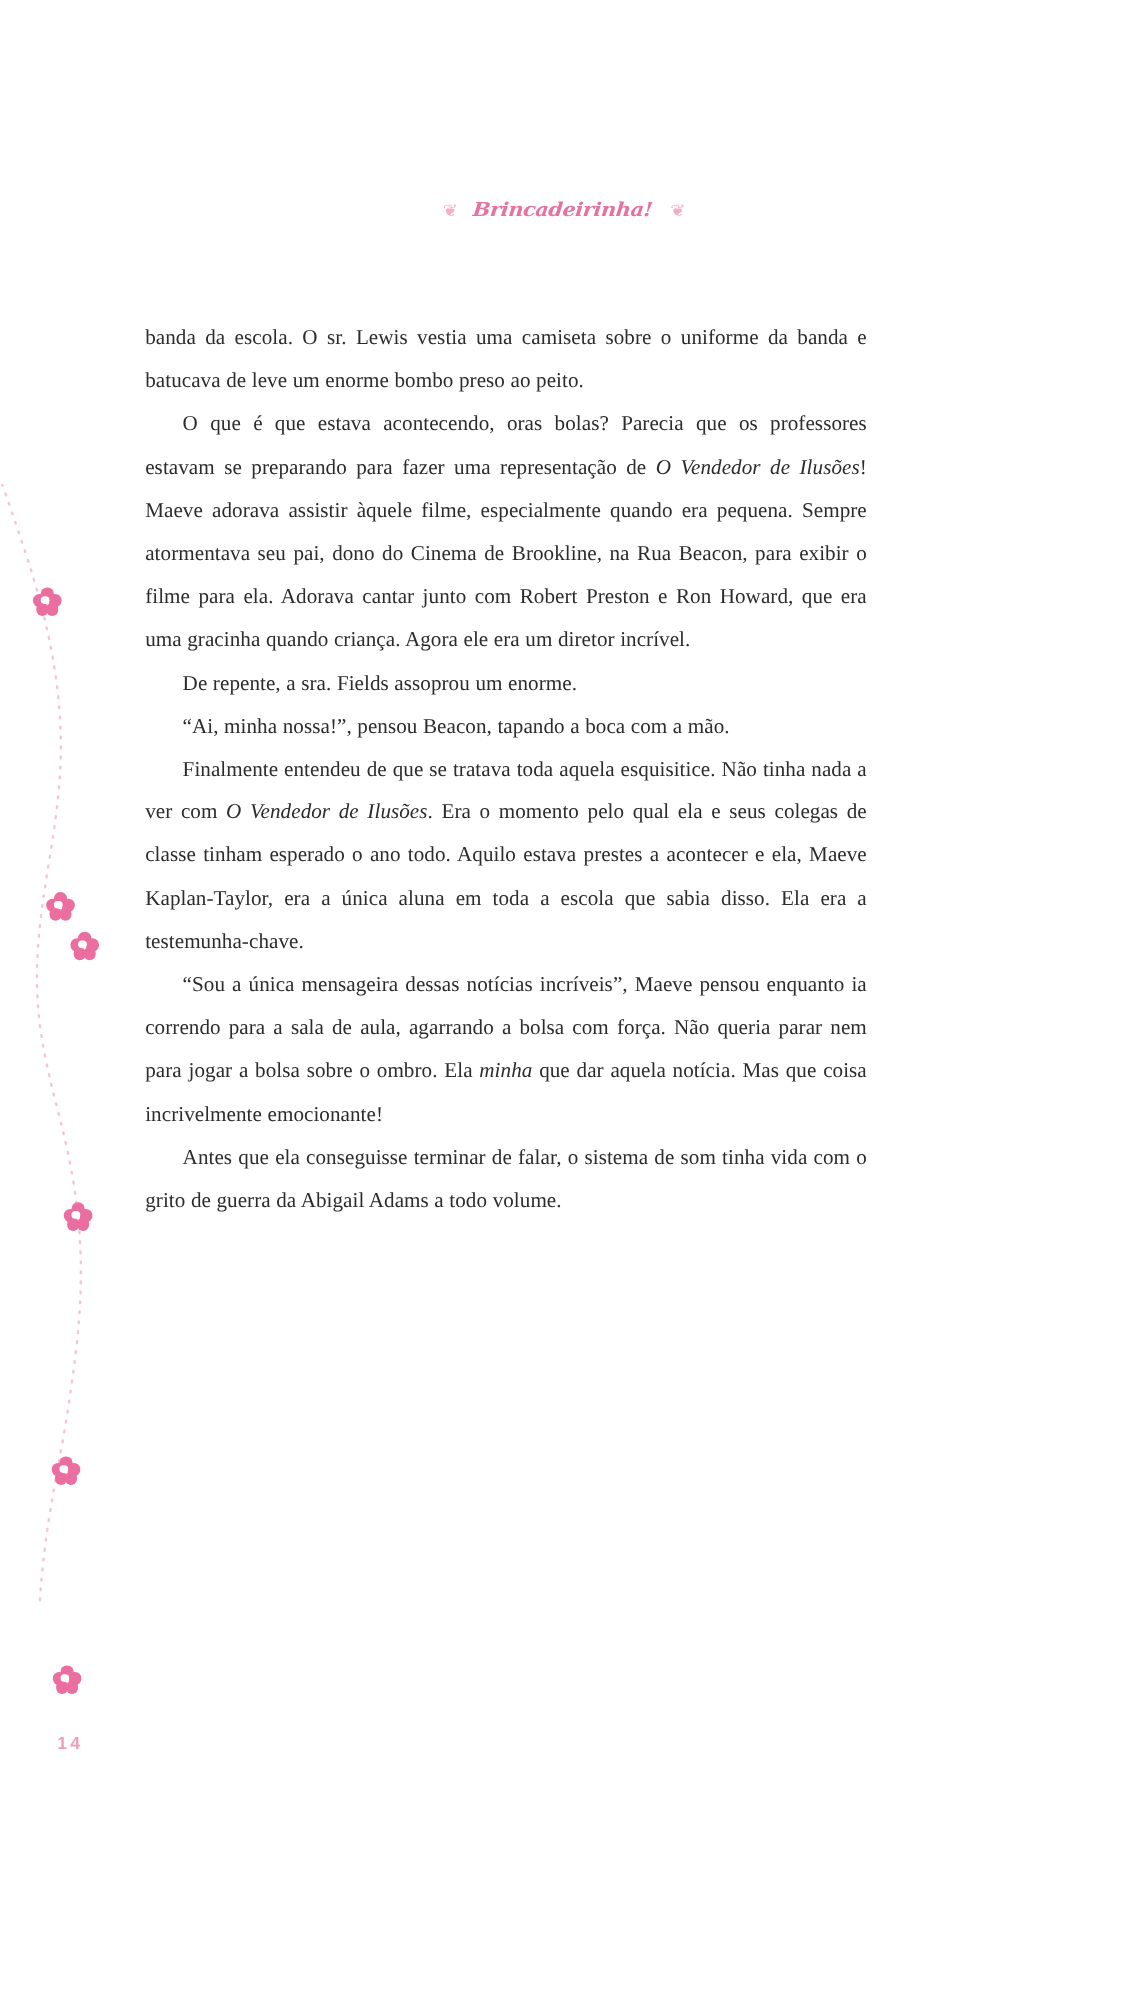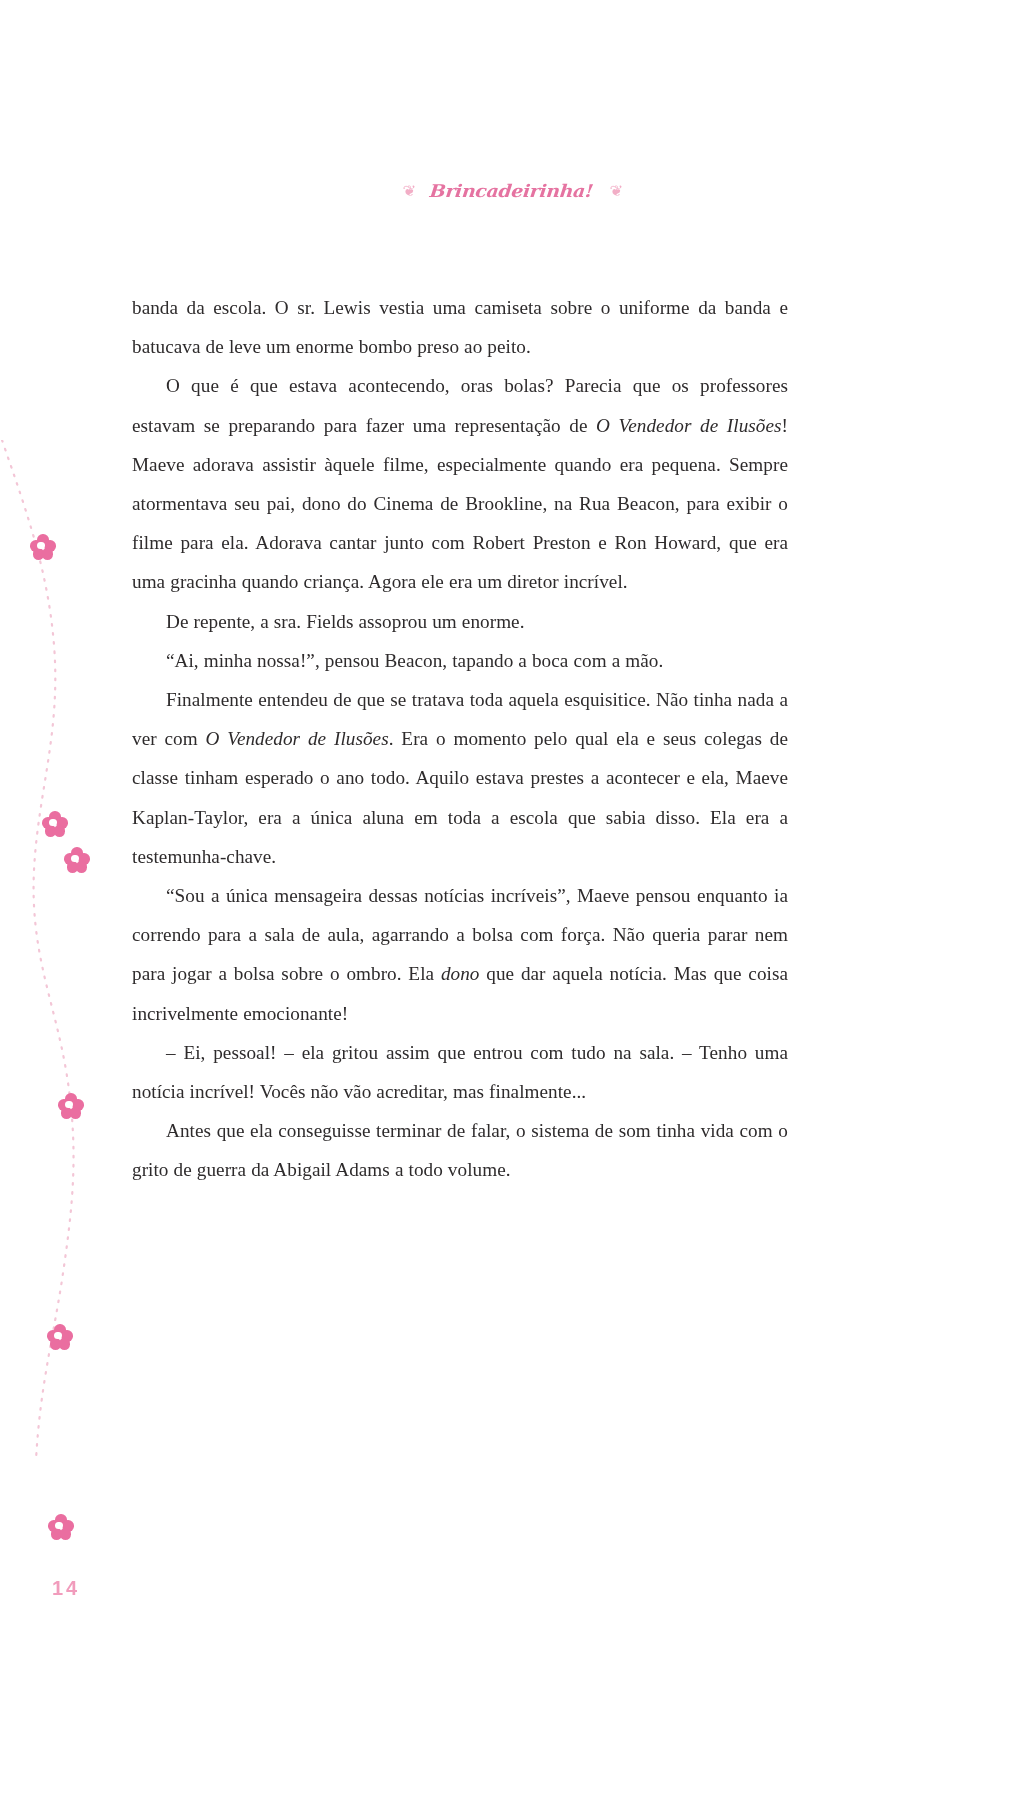--- a/index.html
+++ b/index.html
@@ -106,21 +106,21 @@
     background: #ffffff;
     border-radius: 50%;
   }
 
   
   .folio {
     position: absolute;
     left: 52px;
     top: 1577px;
     font-family: "Liberation Sans", "DejaVu Sans", sans-serif;
-    font-size: 20px;
+    font-size: 16px;
     font-weight: 700;
     letter-spacing: 3px;
     color: #f19cbc;
   }
 </style>
 </head>
 <body>
 
 <div class="page">
 
@@ -184,20 +184,19 @@
         <span class="core"></span>
       </div>
     </div>
 
   <div class="textblock" id="textblock">
       <p class="noindent">banda da escola. O sr. Lewis vestia uma camiseta sobre o uniforme da banda e batucava de leve um enorme bombo preso ao peito.</p>
       <p>O que é que estava acontecendo, oras bolas? Parecia que os professores estavam se preparando para fazer uma representação de <i>O Vendedor de Ilusões</i>! Maeve adorava assistir àquele filme, especialmente quando era pequena. Sempre atormentava seu pai, dono do Cinema de Brookline, na Rua Beacon, para exibir o filme para ela. Adorava cantar junto com Robert Preston e Ron Howard, que era uma gracinha quando criança. Agora ele era um diretor incrível.</p>
       <p>De repente, a sra. Fields assoprou um enorme.</p>
       <p>“Ai, minha nossa!”, pensou Beacon, tapando a boca com a mão.</p>
       <p>Finalmente entendeu de que se tratava toda aquela esquisitice. Não tinha nada a ver com <i>O Vendedor de Ilusões</i>. Era o momento pelo qual ela e seus colegas de classe tinham esperado o ano todo. Aquilo estava prestes a acontecer e ela, Maeve Kaplan-Taylor, era a única aluna em toda a escola que sabia disso. Ela era a testemunha-chave.</p>
-      <p>“Sou a única mensageira dessas notícias incríveis”, Maeve pensou enquanto ia correndo para a sala de aula, agarrando a bolsa com força. Não queria parar nem para jogar a bolsa sobre o ombro. Ela <i>dono</i> que dar aquela notícia. Mas que coisa incrivelmente emocionante!</p>
-      <p>– Ei, pessoal! – ela gritou assim que entrou com tudo na sala. – Tenho uma notícia incrível! Vocês não vão acreditar, mas finalmente...</p>
+      <p>“Sou a única mensageira dessas notícias incríveis”, Maeve pensou enquanto ia correndo para a sala de aula, agarrando a bolsa com força. Não queria parar nem para jogar a bolsa sobre o ombro. Ela <i>minha</i> que dar aquela notícia. Mas que coisa incrivelmente emocionante!</p>
       <p>Antes que ela conseguisse terminar de falar, o sistema de som tinha vida com o grito de guerra da Abigail Adams a todo volume.</p>
     </div>
 
   <div class="folio">14</div>
 
 </div>
 
 </body></html>

